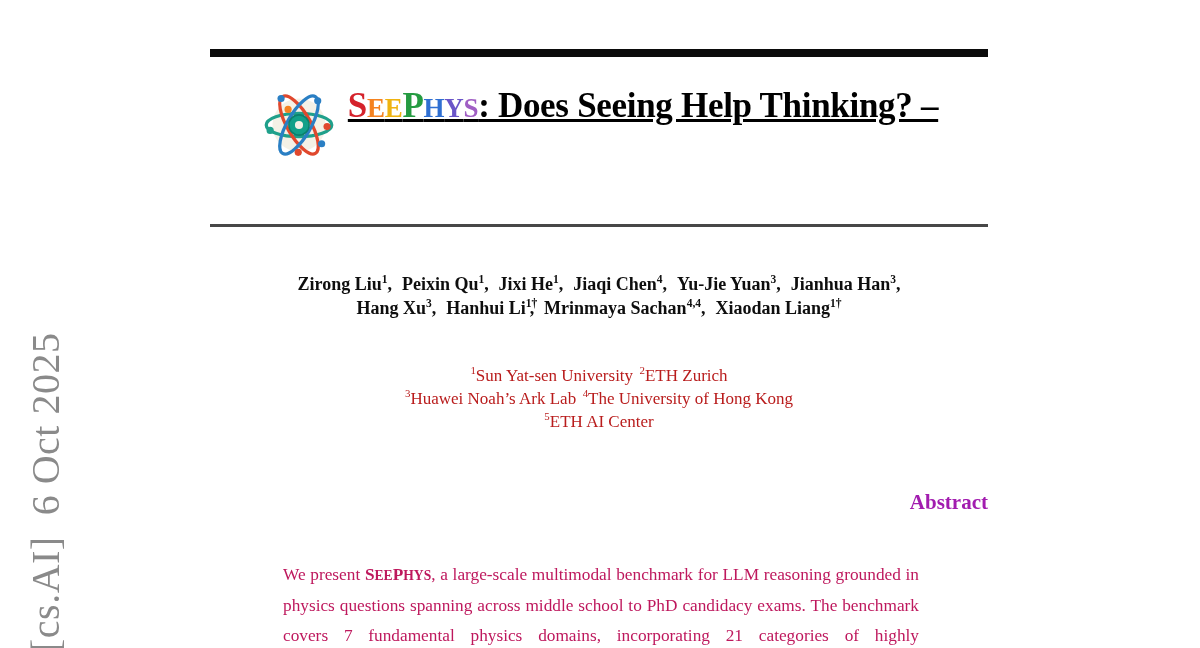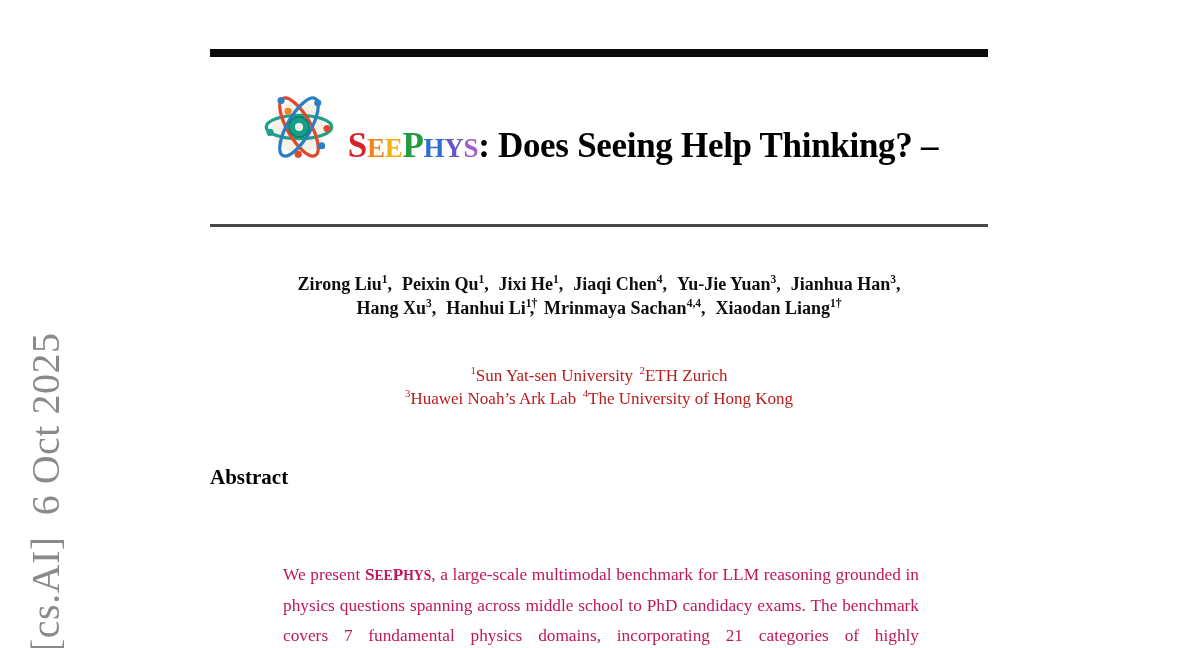--- a/index.html
+++ b/index.html
@@ -9,21 +9,21 @@
   }
   .rule-top{position:absolute;left:210px;top:49px;width:778px;height:8px;background:#0b0b0b;}
   .rule-mid{position:absolute;left:210px;top:224px;width:778px;height:3px;background:#474747;}
 
   .arxiv-stamp{
     position:absolute;left:24px;top:652px;transform-origin:0 0;transform:rotate(-90deg);
     font-size:40px;line-height:44px;color:#8a8a8a;white-space:pre;letter-spacing:0.5px;
   }
 
   .title-wrap{position:absolute;left:210px;top:86px;width:778px;color:#000;}
-  .title-line1{display:flex;align-items:flex-end;justify-content:center;height:80px;gap:10px;}
+  .title-line1{display:flex;align-items:flex-start;justify-content:center;height:80px;gap:10px;text-decoration:underline;}
   .title-text,.title-line2{font-weight:bold;font-size:35px;letter-spacing:-0.3px;white-space:nowrap;}
   .title-line2{text-align:center;margin-top:4px;}
   .brand-word{font-weight:bold;white-space:nowrap;}
   .brand-big{font-size:35px;}
   .brand-small{font-size:27px;}
   .abs-brand .brand-big{font-size:17.3px;}
   .abs-brand .brand-small{font-size:13.6px;}
   .logo-svg{width:78px;height:78px;flex:0 0 auto;}
 
   .authors-block{
@@ -36,22 +36,22 @@
   .tuck{margin-left:-0.42em;}
 
   .affil-block{
     position:absolute;left:210px;top:364px;width:778px;text-align:center;
     font-size:17px;line-height:23px;color:#b91c1c;
   }
   .affil-seg{margin-right:0.38em;white-space:nowrap;}
   .affil-seg:last-child{margin-right:0;}
 
   .abstract-heading{
-    position:absolute;left:210px;top:465px;width:778px;text-align:left;
-    font-weight:bold;font-size:21px;color:#000000;
+    position:absolute;left:210px;top:490px;width:778px;text-align:right;
+    font-weight:bold;font-size:21px;color:#a21caf;
   }
   .abstract-text{
     position:absolute;left:283px;top:536px;width:636px;
     font-size:17.3px;line-height:30px;color:#be185d;
     text-align:justify;text-align-last:justify;margin-top:24px;
   }
 </style>
 </head>
 <body>
 
@@ -89,19 +89,20 @@
   <div class="rule-mid"></div>
 
   <div class="authors-block">
       <div><span class="author">Zirong Liu<sup>1</sup><span>,</span></span><span class="author">Peixin Qu<sup>1</sup><span>,</span></span><span class="author">Jixi He<sup>1</sup><span>,</span></span><span class="author">Jiaqi Chen<sup>4</sup><span>,</span></span><span class="author">Yu-Jie Yuan<sup>3</sup><span>,</span></span><span class="author">Jianhua Han<sup>3</sup><span>,</span></span></div>
       <div><span class="author">Hang Xu<sup>3</sup><span>,</span></span><span class="author">Hanhui Li<sup>1†</sup><span class="tuck">,</span></span><span class="author">Mrinmaya Sachan<sup>4,4</sup><span>,</span></span><span class="author">Xiaodan Liang<sup>1†</sup></span></div>
     </div>
 
   <div class="affil-block">
       <div><span class="affil-seg"><sup>1</sup>Sun Yat-sen University</span><span class="affil-seg"><sup>2</sup>ETH Zurich</span></div>
       <div><span class="affil-seg"><sup>3</sup>Huawei Noah’s Ark Lab</span><span class="affil-seg"><sup>4</sup>The University of Hong Kong</span></div>
+      <div><span class="affil-seg"><sup>5</sup>ETH AI Center</span></div>
     </div>
 
   <div class="abstract-heading">Abstract</div>
 
   <div class="abstract-text">We present <span class="brand-word abs-brand"><span class="brand-big">S</span><span class="brand-small">E</span><span class="brand-small">E</span><span class="brand-big">P</span><span class="brand-small">H</span><span class="brand-small">Y</span><span class="brand-small">S</span></span>, a large-scale multimodal benchmark for LLM reasoning grounded in physics questions spanning across middle school to PhD candidacy exams. The benchmark covers 7 fundamental physics domains, incorporating 21 categories of highly heterogeneous diagrams. In contrast to prior works where visual elements mainly serve supplementary purposes, our benchmark features visual elements</div>
 
 </div>
 
 </body></html>

